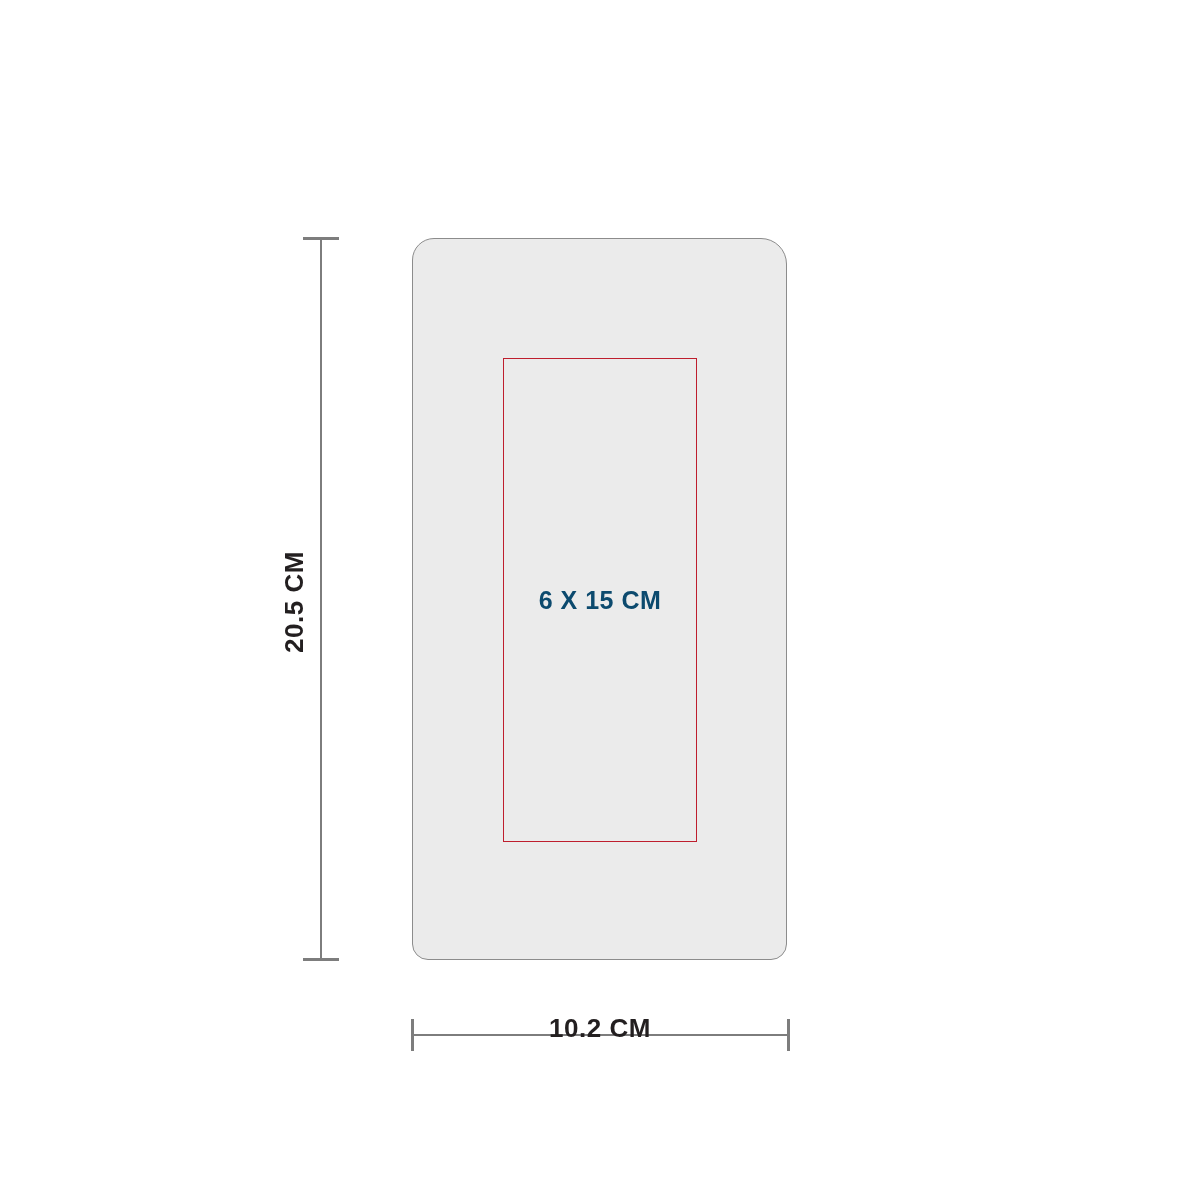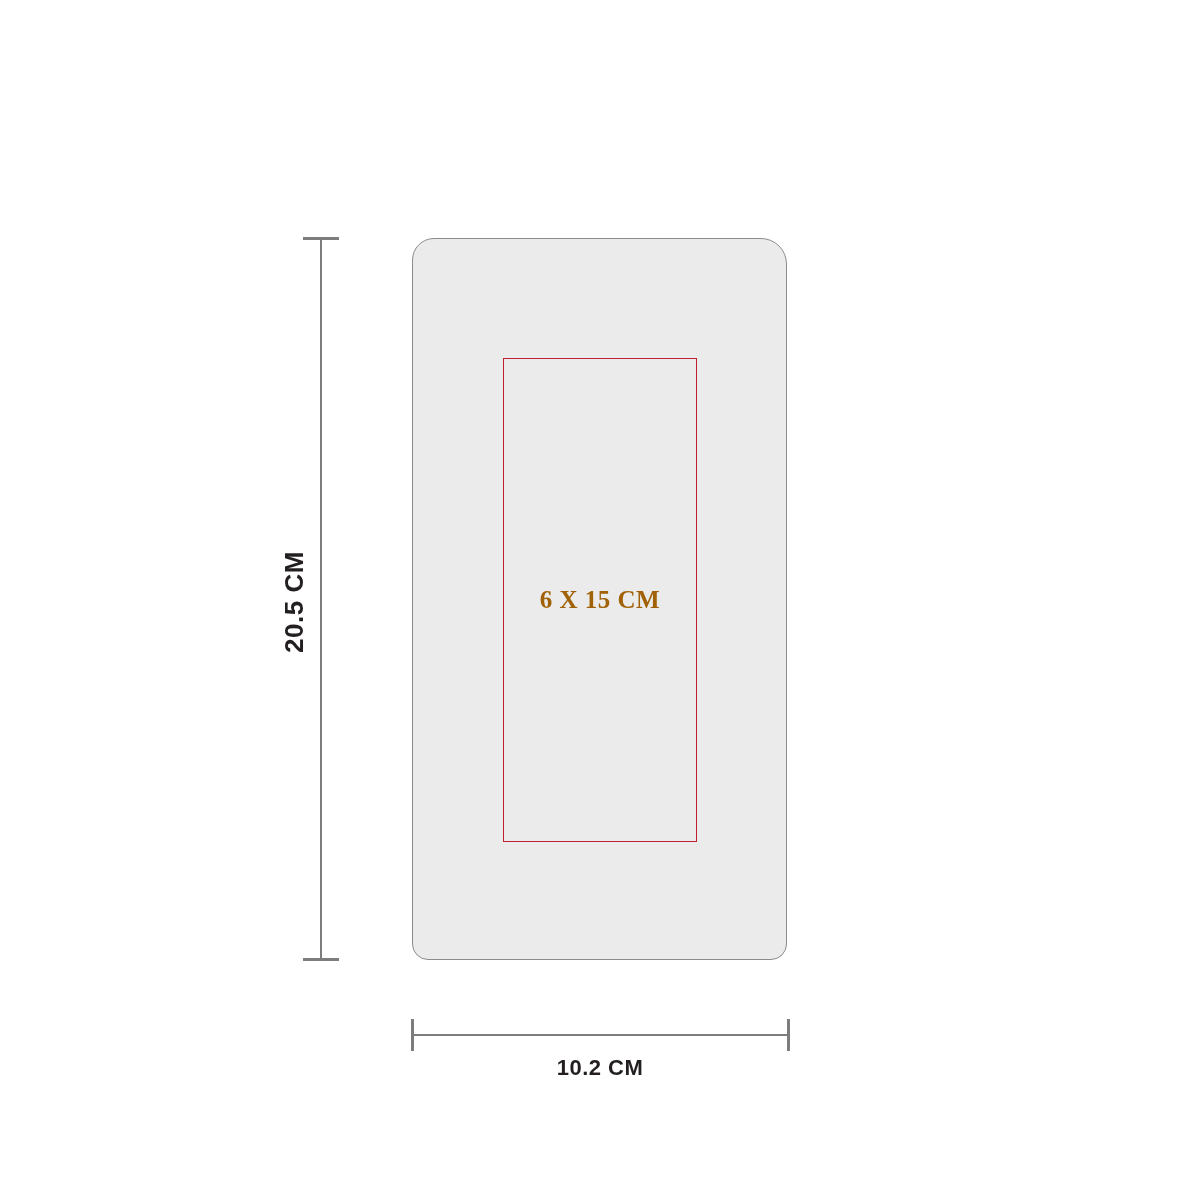--- a/index.html
+++ b/index.html
@@ -38,24 +38,23 @@
     height: 484px;
     border: 1.5px solid #be1e2d;
     box-sizing: border-box;
     display: flex;
     align-items: center;
     justify-content: center;
   }
   .print-area-label {
     font-size: 25px;
     font-weight: 600;
-    color: #a16207;
+    color: #0c4a6e;
     letter-spacing: 0.5px;
     white-space: nowrap;
-    font-family: Liberation Serif, serif;
   }
 
   
   .dim-line, .dim-cap {
     position: absolute;
     background: #7d7d7d;
   }
 
   
   .vdim-line   { left: 320px; top: 238px; width: 2px;  height: 722px; }
@@ -73,23 +72,23 @@
     white-space: nowrap;
   }
 
   
   .hdim-line  { left: 412px; top: 1034px; width: 377px; height: 2px; }
   .hdim-tick-left  { left: 411px; top: 1019px; width: 3px; height: 32px; }
   .hdim-tick-right { left: 787px; top: 1019px; width: 3px; height: 32px; }
   .hdim-label {
     position: absolute;
     left: 600px;
-    top: 1068px;
+    top: 1028px;
     transform: translate(-50%, -50%);
-    font-size: 22px;
+    font-size: 26px;
     font-weight: 600;
     color: #231f20;
     letter-spacing: 0.5px;
     white-space: nowrap;
   }
 </style>
 </head>
 <body>
 
 <div class="canvas">

